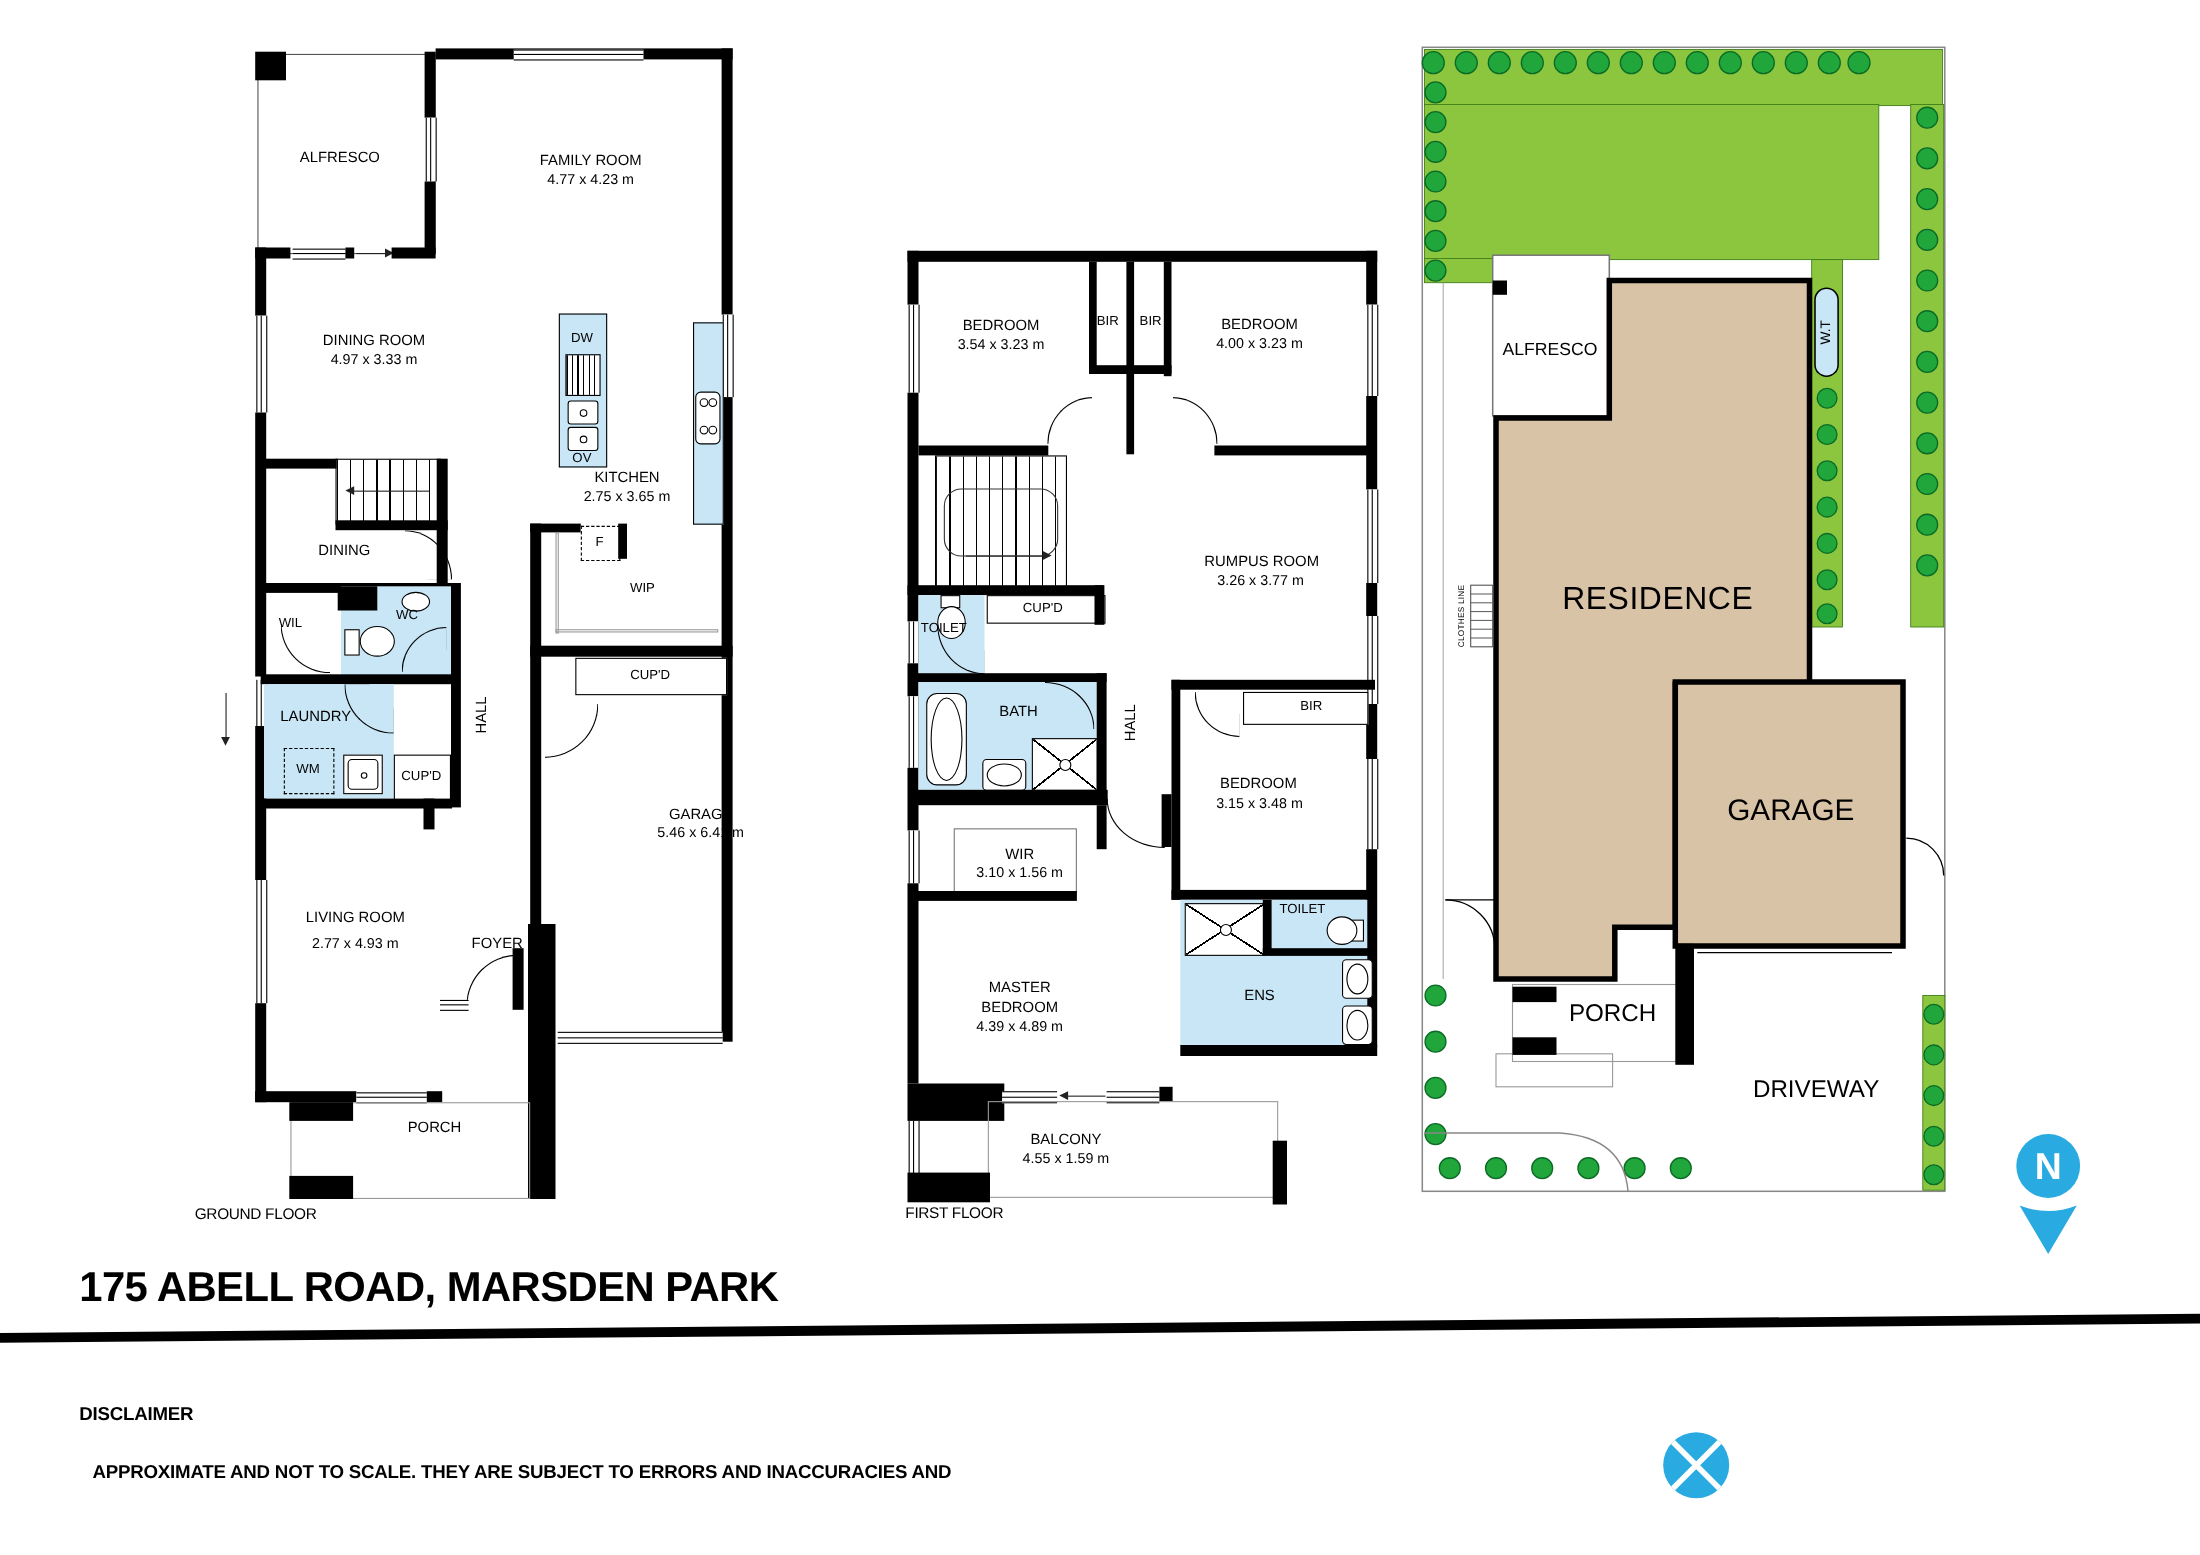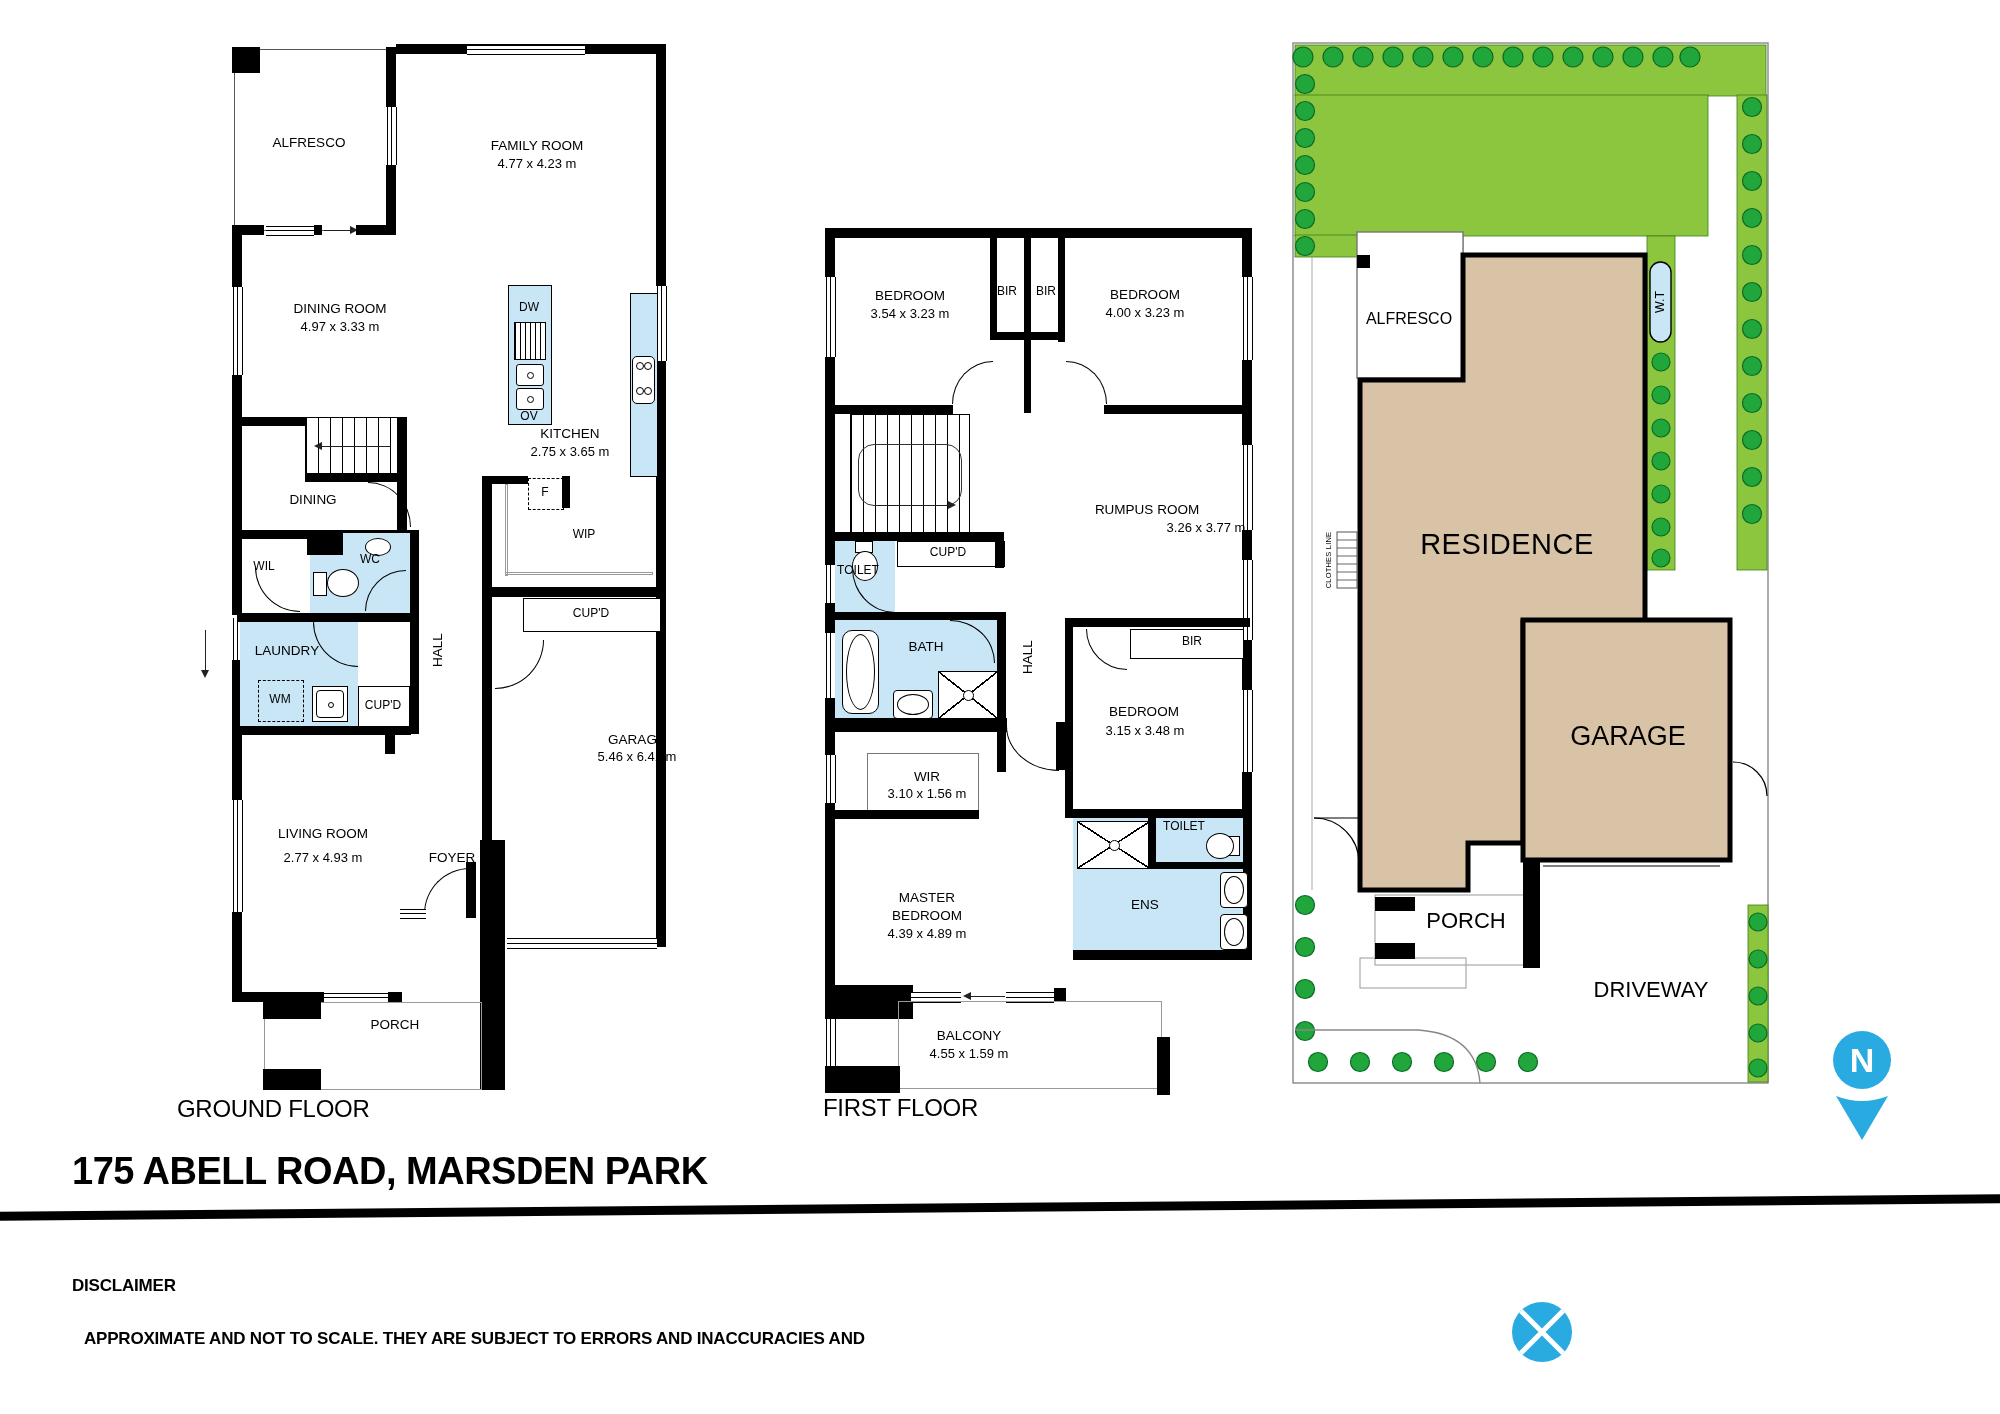--- a/index.html
+++ b/index.html
@@ -43,21 +43,21 @@
   .av{position:absolute;background:#222;width:1.2px;}
   .ah{position:absolute;width:0;height:0;}
   .ah-r{border-left:8px solid #222;border-top:4px solid transparent;border-bottom:4px solid transparent;}
   .ah-l{border-right:8px solid #222;border-top:4px solid transparent;border-bottom:4px solid transparent;}
   .ah-d{border-top:8px solid #222;border-left:4px solid transparent;border-right:4px solid transparent;}
   
   .L{position:absolute;transform:translate(-50%,-50%);white-space:nowrap;font-size:13.5px;text-align:center;line-height:1.15;}
   .DM{font-size:13px;}
   .SM{font-size:12px;}
   .V{position:absolute;transform:translate(-50%,-50%) rotate(-90deg);white-space:nowrap;font-size:13.5px;}
-  .FL{position:absolute;font-size:24px;letter-spacing:-.3px;white-space:nowrap;}
+  .FL{position:absolute;font-size:14px;letter-spacing:-.3px;white-space:nowrap;}
   .site-big{font-size:29px;letter-spacing:.5px;}
   .site-med{font-size:22px;}
   .site-alf{font-size:16px;}
   .tinyV{position:absolute;transform:translate(-50%,-50%) rotate(-90deg);font-size:7.5px;white-space:nowrap;letter-spacing:.2px;}
   .wtV{position:absolute;transform:translate(-50%,-50%) rotate(-90deg);font-size:12.5px;white-space:nowrap;}
   
   .title{position:absolute;font-size:38px;font-weight:800;letter-spacing:-.5px;white-space:nowrap;}
   .divider{position:absolute;background:#000;transform:rotate(-.5deg);}
   .disc{position:absolute;font-size:17px;font-weight:700;letter-spacing:-.2px;white-space:nowrap;}
   .brand{position:absolute;font-size:46px;font-weight:600;letter-spacing:-1.5px;white-space:nowrap;}
@@ -299,21 +299,21 @@
     <div class="wall" style="left:825px;top:1066px;width:75px;height:27px"></div>
     <div class="wall" style="left:1157px;top:1037px;width:13px;height:58px"></div>
 
     <span class="L" style="left:910px;top:296px">BEDROOM</span>
     <span class="L DM" style="left:910px;top:314px">3.54 x 3.23 m</span>
     <span class="L SM" style="left:1007px;top:292px">BIR</span>
     <span class="L SM" style="left:1046px;top:292px">BIR</span>
     <span class="L" style="left:1145px;top:295px">BEDROOM</span>
     <span class="L DM" style="left:1145px;top:313px">4.00 x 3.23 m</span>
     <span class="L" style="left:1147px;top:510px">RUMPUS ROOM</span>
-    <span class="L DM" style="left:1206px;top:528px">3.26 x 3.77 m</span>
+    <span class="L DM" style="left:1146px;top:528px">3.26 x 3.77 m</span>
     <span class="L SM" style="left:858px;top:571px">TOILET</span>
     <span class="L SM" style="left:948px;top:553px">CUP'D</span>
     <span class="L" style="left:926px;top:647px">BATH</span>
     <span class="V" style="left:1027px;top:657px">HALL</span>
     <span class="L SM" style="left:1192px;top:642px">BIR</span>
     <span class="L" style="left:1144px;top:712px">BEDROOM</span>
     <span class="L DM" style="left:1145px;top:731px">3.15 x 3.48 m</span>
     <span class="L" style="left:927px;top:777px">WIR</span>
     <span class="L DM" style="left:927px;top:794px">3.10 x 1.56 m</span>
     <span class="L SM" style="left:1184px;top:827px">TOILET</span>

